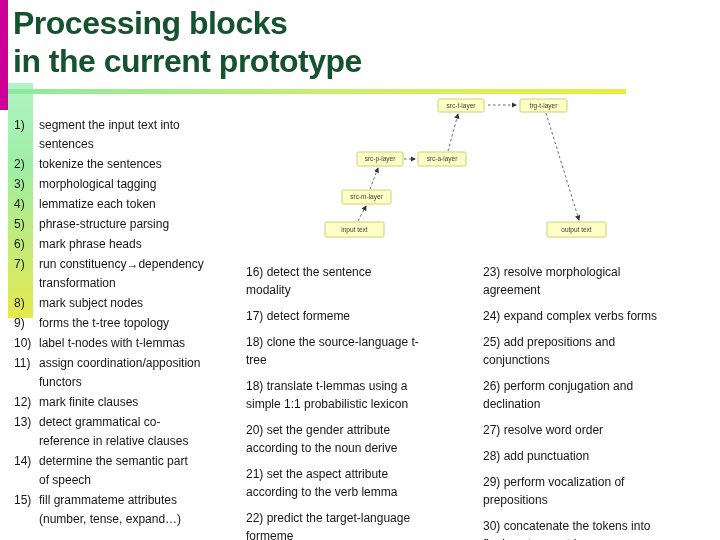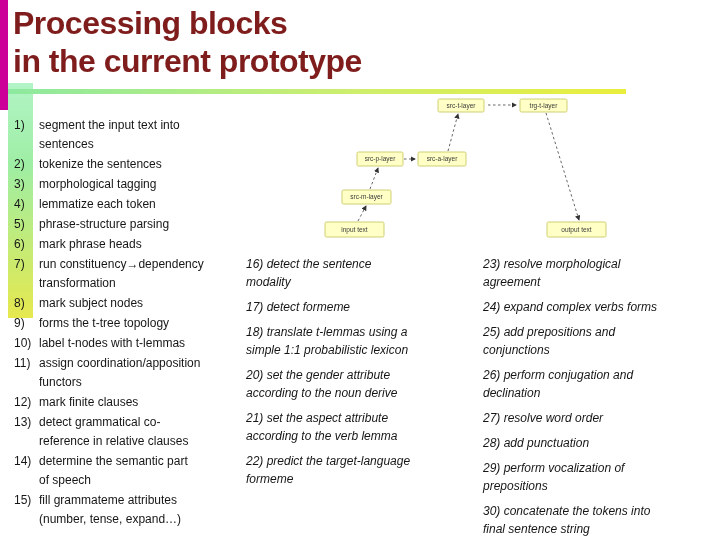--- a/index.html
+++ b/index.html
@@ -8,30 +8,30 @@
     font-family:"Liberation Sans",sans-serif;color:#111;
   }
   
   .magenta-bar{position:absolute;left:0;top:0;width:8px;height:110px;background:#cc0099;}
   .v-bar{position:absolute;left:8px;top:83px;width:25px;height:235px;
          background:linear-gradient(to bottom,#b2f4c6 0%,#9eeea4 35%,#e6e84e 100%);}
   .h-rule{position:absolute;left:8px;top:89px;width:618px;height:5px;
           background:linear-gradient(to right,#8ce9a0 0%,#cdee6e 55%,#e9ee3c 100%);}
   
   .title{position:absolute;left:13px;top:4px;font-size:32px;line-height:38px;
-         font-weight:bold;color:#7f1d1d;letter-spacing:-0.5px;white-space:nowrap;}
+         font-weight:bold;color:#14532d;letter-spacing:-0.5px;white-space:nowrap;}
   
   .col{position:absolute;font-size:12px;color:#161616;}
   .col-left{left:14px;top:116px;width:226px;}
   .col-mid{left:246px;top:255px;width:232px;}
   .col-right{left:483px;top:255px;width:237px;}
   .item{margin:0 0 1px 0;}
   .item.hanging{display:flex;line-height:19px;}
   .item.hanging .num{flex:0 0 25px;}
-  .item.flush{line-height:18px;margin:0 0 7px 0;font-style:italic;}
+  .item.flush{line-height:18px;margin:8px 0 7px 0;}
   .ln{white-space:nowrap;}
   
   .diagram{position:absolute;left:320px;top:95px;width:300px;height:150px;}
   .diagram text{font-family:"Liberation Sans",sans-serif;font-size:6.5px;fill:#3a3a3a;}
   .diagram rect{fill:#ffffc6;stroke:#c9c96a;stroke-width:0.9;}
   .diagram line{stroke:#555;stroke-width:0.9;stroke-dasharray:2.5,2.5;}
 </style>
 </head>
 <body>
 
@@ -144,20 +144,24 @@
         </span>
       </div>
     </div>
   <div class="col col-mid">
       <div class="item flush">
         <div class="ln">16) detect the sentence</div>
         <div class="ln">modality</div>
       </div>
       <div class="item flush">
         <div class="ln">17) detect formeme</div>
+      </div>
+      <div class="item flush">
+        <div class="ln">18) clone the source-language t-</div>
+        <div class="ln">tree</div>
       </div>
       <div class="item flush">
         <div class="ln">18) translate t-lemmas using a</div>
         <div class="ln">simple 1:1 probabilistic lexicon</div>
       </div>
       <div class="item flush">
         <div class="ln">20) set the gender attribute</div>
         <div class="ln">according to the noun derive</div>
       </div>
       <div class="item flush">

